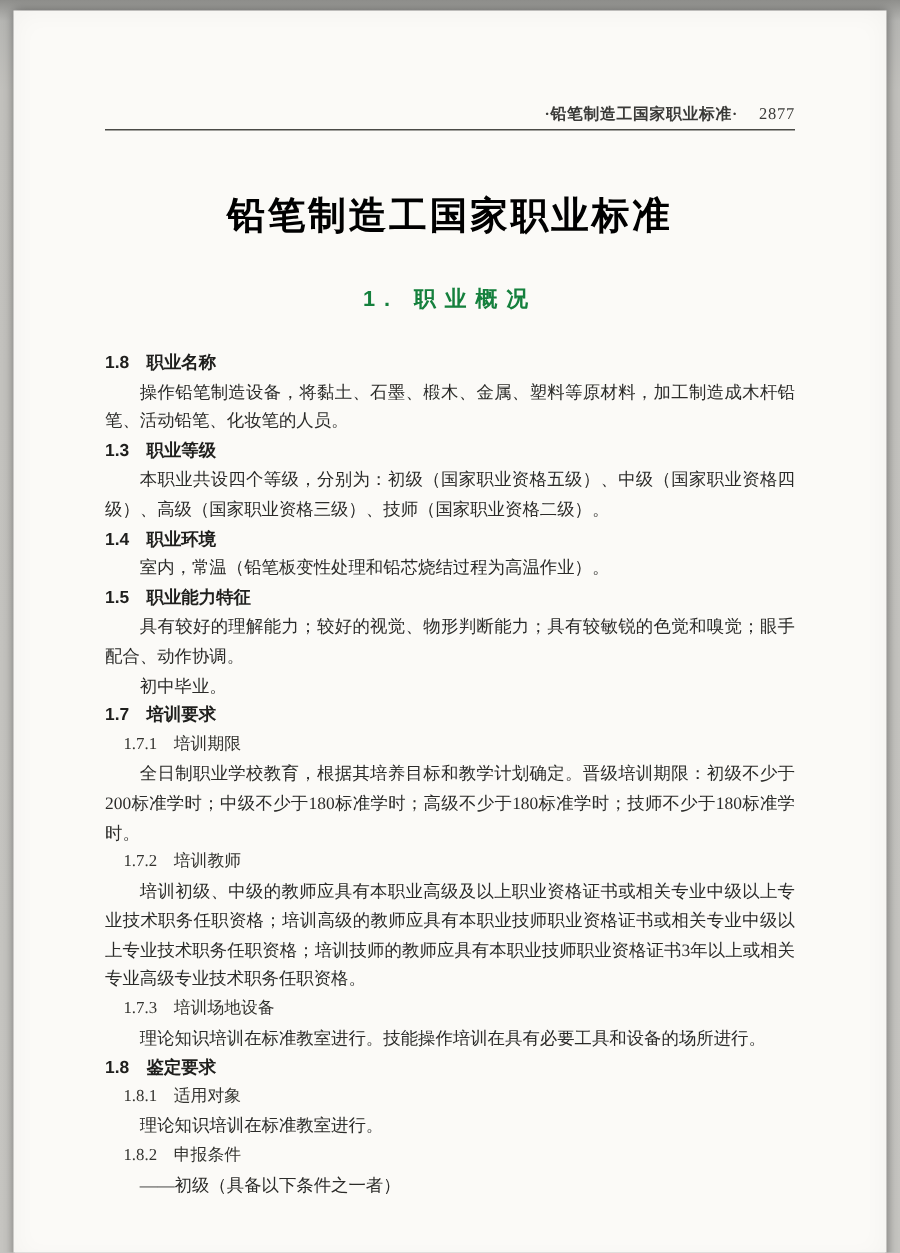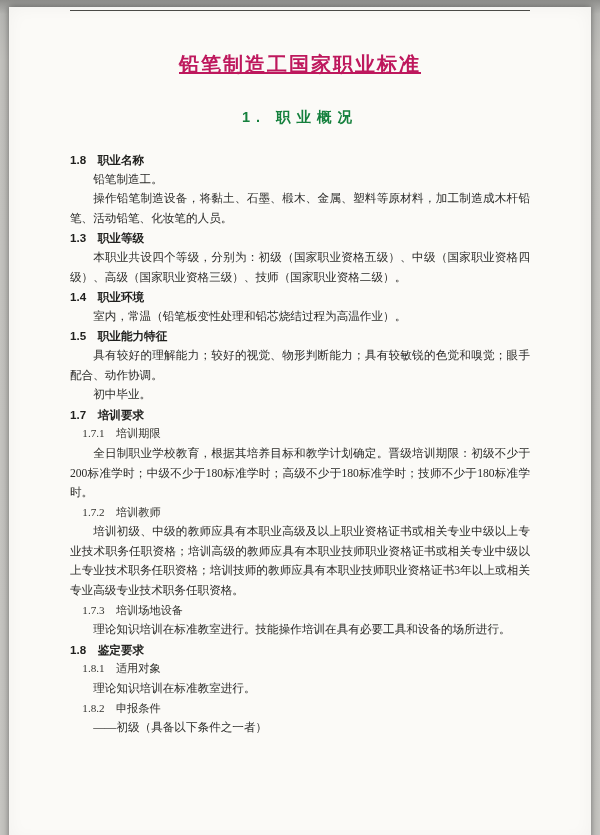--- a/index.html
+++ b/index.html
@@ -41,24 +41,23 @@
     border-bottom: 1.2px solid #4a4a47;
     margin-top: 3px;
   }
 
   
   .doc-title {
     margin-top: 40px;
     text-align: center;
     font-family: "Liberation Sans", "DejaVu Sans", sans-serif;
     font-weight: bold;
-    font-size: 20px;
+    font-size: 25px;
     letter-spacing: 2px;
-    color: #be185d;
-    text-decoration: underline;
+    color: #000000;
   }
   .section-title {
     margin-top: 30px;
     text-align: center;
     font-family: "Liberation Sans", "DejaVu Sans", sans-serif;
     font-weight: bold;
     font-size: 14.5px;
     letter-spacing: 6px;
     color: #15803d;
   }
@@ -84,29 +83,32 @@
   }
   .content .p { text-indent: 2em; }
 </style>
 </head>
 <body>
 
 <div class="canvas">
   <div class="page">
     <div class="inner">
 
+      <div class="running-header">
+        <span class="running-title">·铅笔制造工国家职业标准·</span>
+        <span class="page-number">2877</span>
+      </div>
       <hr class="header-rule">
 
       <div class="doc-title">铅笔制造工国家职业标准</div>
 
       <div class="section-title">1. 职业概况</div>
 
       <div class="content" id="content">
           <div class="line h2">1.8　职业名称</div>
-          <div class="line p">铅笔制造工。</div>
           <div class="line p">操作铅笔制造设备，将黏土、石墨、椴木、金属、塑料等原材料，加工制造成木杆铅笔、活动铅笔、化妆笔的人员。</div>
           <div class="line h2">1.3　职业等级</div>
           <div class="line p">本职业共设四个等级，分别为：初级（国家职业资格五级）、中级（国家职业资格四级）、高级（国家职业资格三级）、技师（国家职业资格二级）。</div>
           <div class="line h2">1.4　职业环境</div>
           <div class="line p">室内，常温（铅笔板变性处理和铅芯烧结过程为高温作业）。</div>
           <div class="line h2">1.5　职业能力特征</div>
           <div class="line p">具有较好的理解能力；较好的视觉、物形判断能力；具有较敏锐的色觉和嗅觉；眼手配合、动作协调。</div>
           <div class="line p">初中毕业。</div>
           <div class="line h2">1.7　培训要求</div>
           <div class="line h3">1.7.1　培训期限</div>

